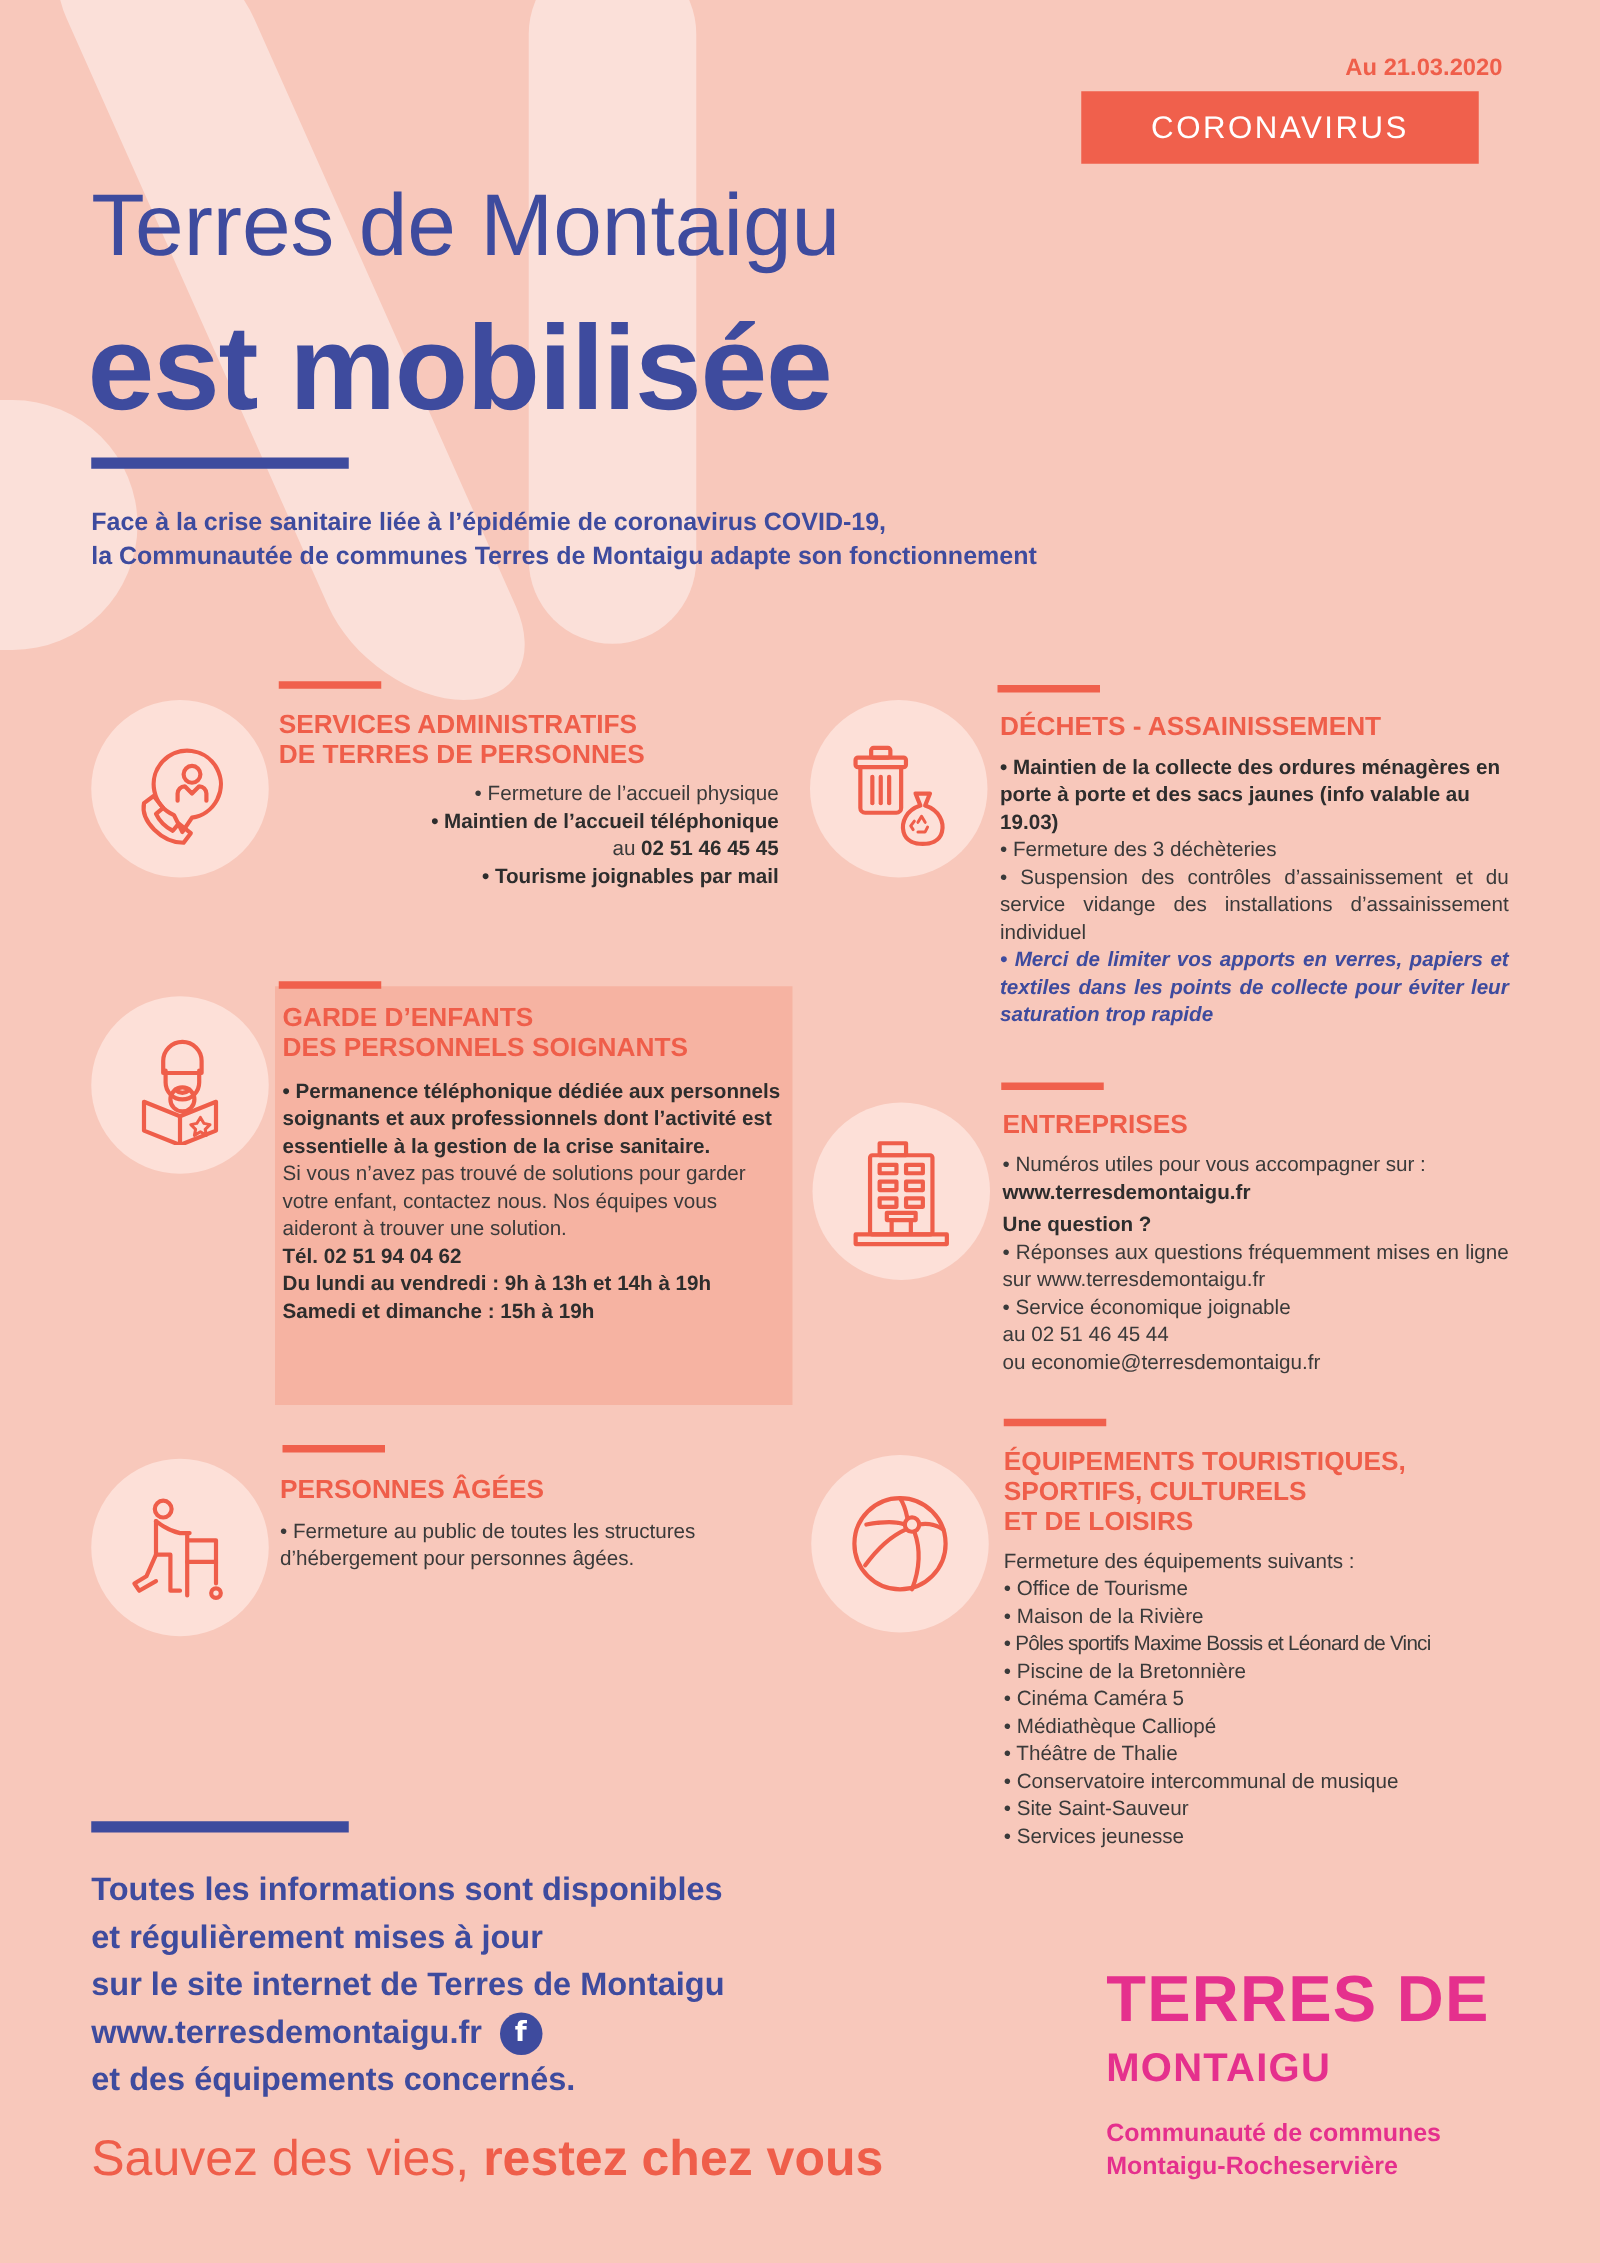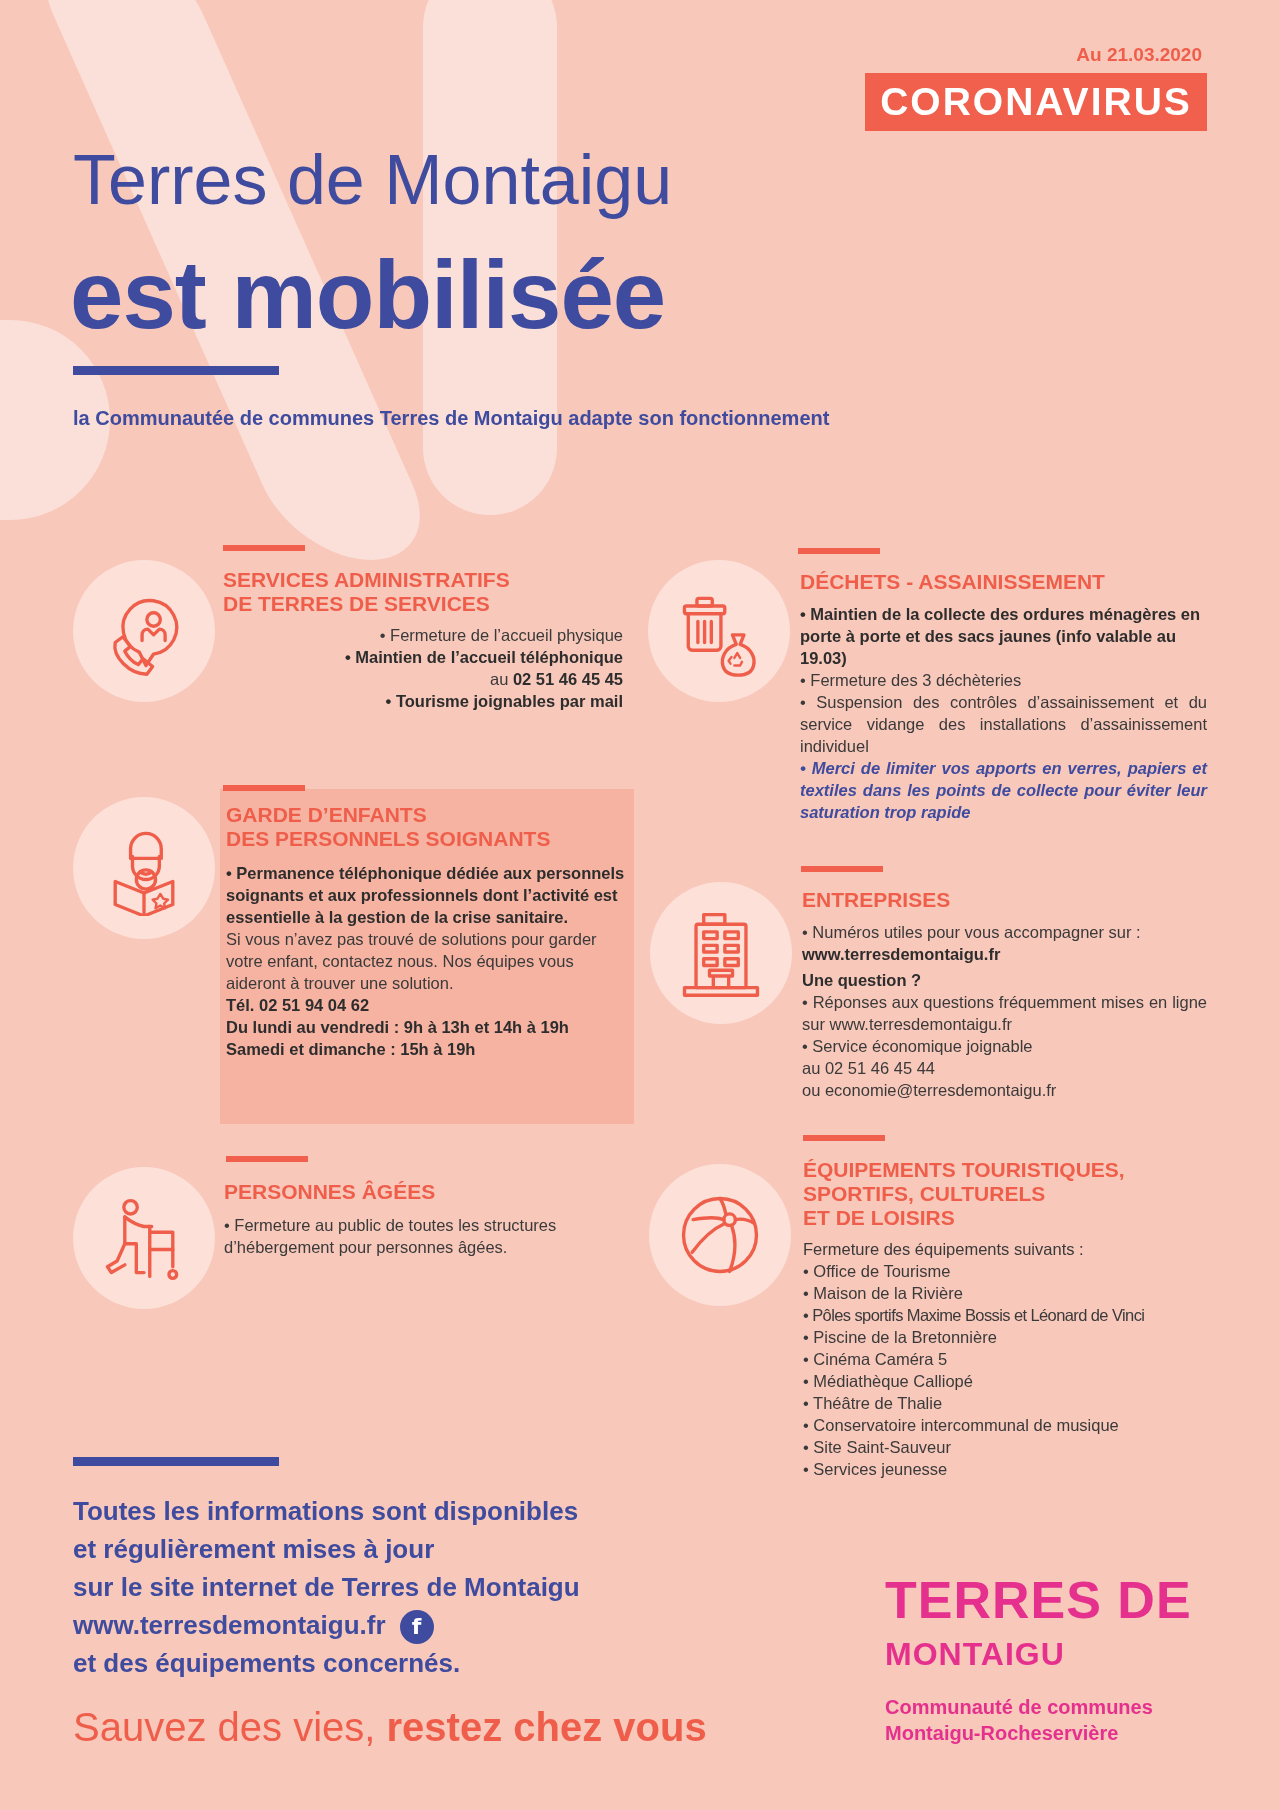--- a/index.html
+++ b/index.html
@@ -22,23 +22,23 @@
     .bg-bar {
       left: 423px; top: -40px; width: 134px; height: 555px; border-radius: 67px;
     }
     .bg-dot {
       left: -120px; top: 320px; width: 230px; height: 200px;
       border-radius: 0 115px 115px 0;
     }
 
     .date { position: absolute; right: 78px; top: 44px; color: #ef5e4a; font-weight: bold; font-size: 19px; }
     .badge {
-      position: absolute; left: 865px; top: 73px; width: 342px; height: 58px;
-      background: #f0604c; color: #fff; font-size: 39px; letter-spacing: 2px;
-      display: flex; align-items: center; justify-content: center; font-weight: bold;
+      position: absolute; left: 865px; top: 73px; width: 318px; height: 58px;
+      background: #f0604c; color: #fff; font-size: 25px; letter-spacing: 2px;
+      display: flex; align-items: center; justify-content: center; font-weight: normal;
     }
     .title1 { position: absolute; left: 73px; top: 140px; font-size: 70px; color: #3e4b9e; font-weight: normal; letter-spacing: 0px; }
     .title2 { position: absolute; left: 70px; top: 240px; font-size: 96px; color: #3e4b9e; font-weight: bold; letter-spacing: -1px; }
     .title-rule { position: absolute; left: 73px; top: 366px; width: 206px; height: 9px; background: #3e4b9e; }
     .intro { position: absolute; left: 73px; top: 405px; width: 1000px; color: #3e4b9e; font-weight: bold; font-size: 20px; line-height: 27px; }
     .icon-circle {
       position: absolute; width: 142px; height: 142px; border-radius: 50%;
       background: #fde0d8; display: flex; align-items: center; justify-content: center;
     }
     .icon-circle svg { width: 96px; height: 96px; }
@@ -71,36 +71,37 @@
 <div class="bg-shape bg-diag"></div>
 <div class="bg-shape bg-bar"></div>
 <div class="bg-shape bg-dot"></div>
 
 <div class="date">Au 21.03.2020</div>
 <div class="badge">CORONAVIRUS</div>
 <h1 class="title1">Terres de Montaigu</h1>
 <h2 class="title2">est mobilisée</h2>
 <div class="title-rule"></div>
 <div class="intro">
+  <div>Face à la crise sanitaire liée à l’épidémie de coronavirus COVID-19,</div>
   <div>la Communautée de communes Terres de Montaigu adapte son fonctionnement</div>
 </div>
 
 <div>
   <div class="icon-circle" style="left:73px;top:560px;">
     <svg viewBox="0 0 100 100" fill="none" stroke="#ef5e4a" stroke-width="3.5" stroke-linecap="round" stroke-linejoin="round">
       <path d="M45 72 A28 28 0 1 1 60 74 L52 86 Z"></path>
       <circle cx="60" cy="38" r="7"></circle>
       <path d="M48 60 v-6 a6 6 0 0 1 6 -6 l6 6 l6 -6 a6 6 0 0 1 6 6 v6"></path>
       <path d="M20 62 l8 -6 l8 10 l-6 5 a30 30 0 0 0 14 14 l5 -6 l10 8 l-6 8 c-18 0 -36 -18 -33 -33 z"></path>
     </svg>
   </div>
   <div class="s-rule" style="left:223px;top:545px;"></div>
   <div class="s-title" style="left:223px;top:568px;">
     <div>SERVICES ADMINISTRATIFS</div>
-    <div>DE TERRES DE SERVICES</div>
+    <div>DE TERRES DE PERSONNES</div>
   </div>
   <div class="s-body" style="left:223px;top:624px;width:400px;text-align:right;">
     <div>• Fermeture de l’accueil physique</div>
     <div class="b">• Maintien de l’accueil téléphonique</div>
     <div><span>au </span><span class="b">02 51 46 45 45</span></div>
     <div class="b">• Tourisme joignables par mail</div>
   </div>
 </div>
 
 <div>

